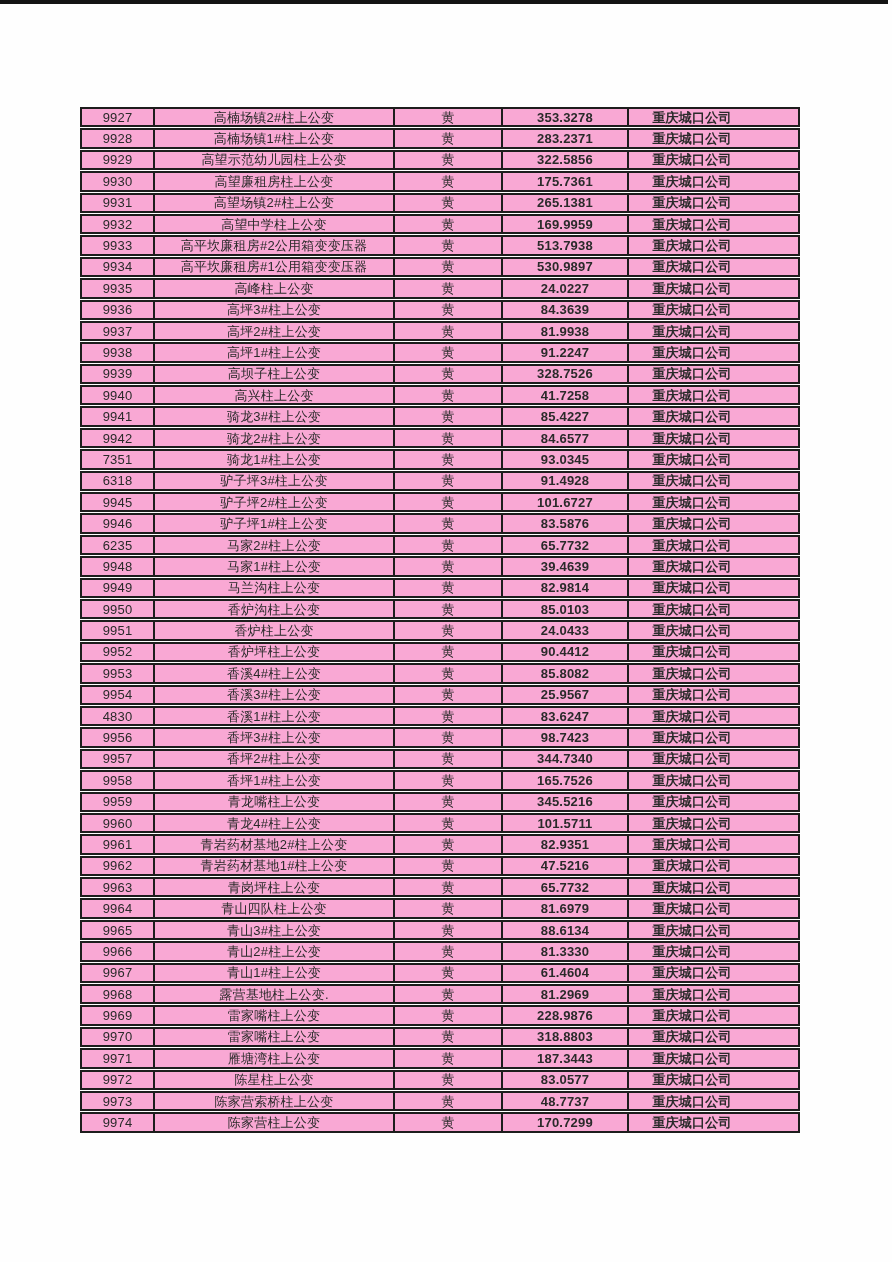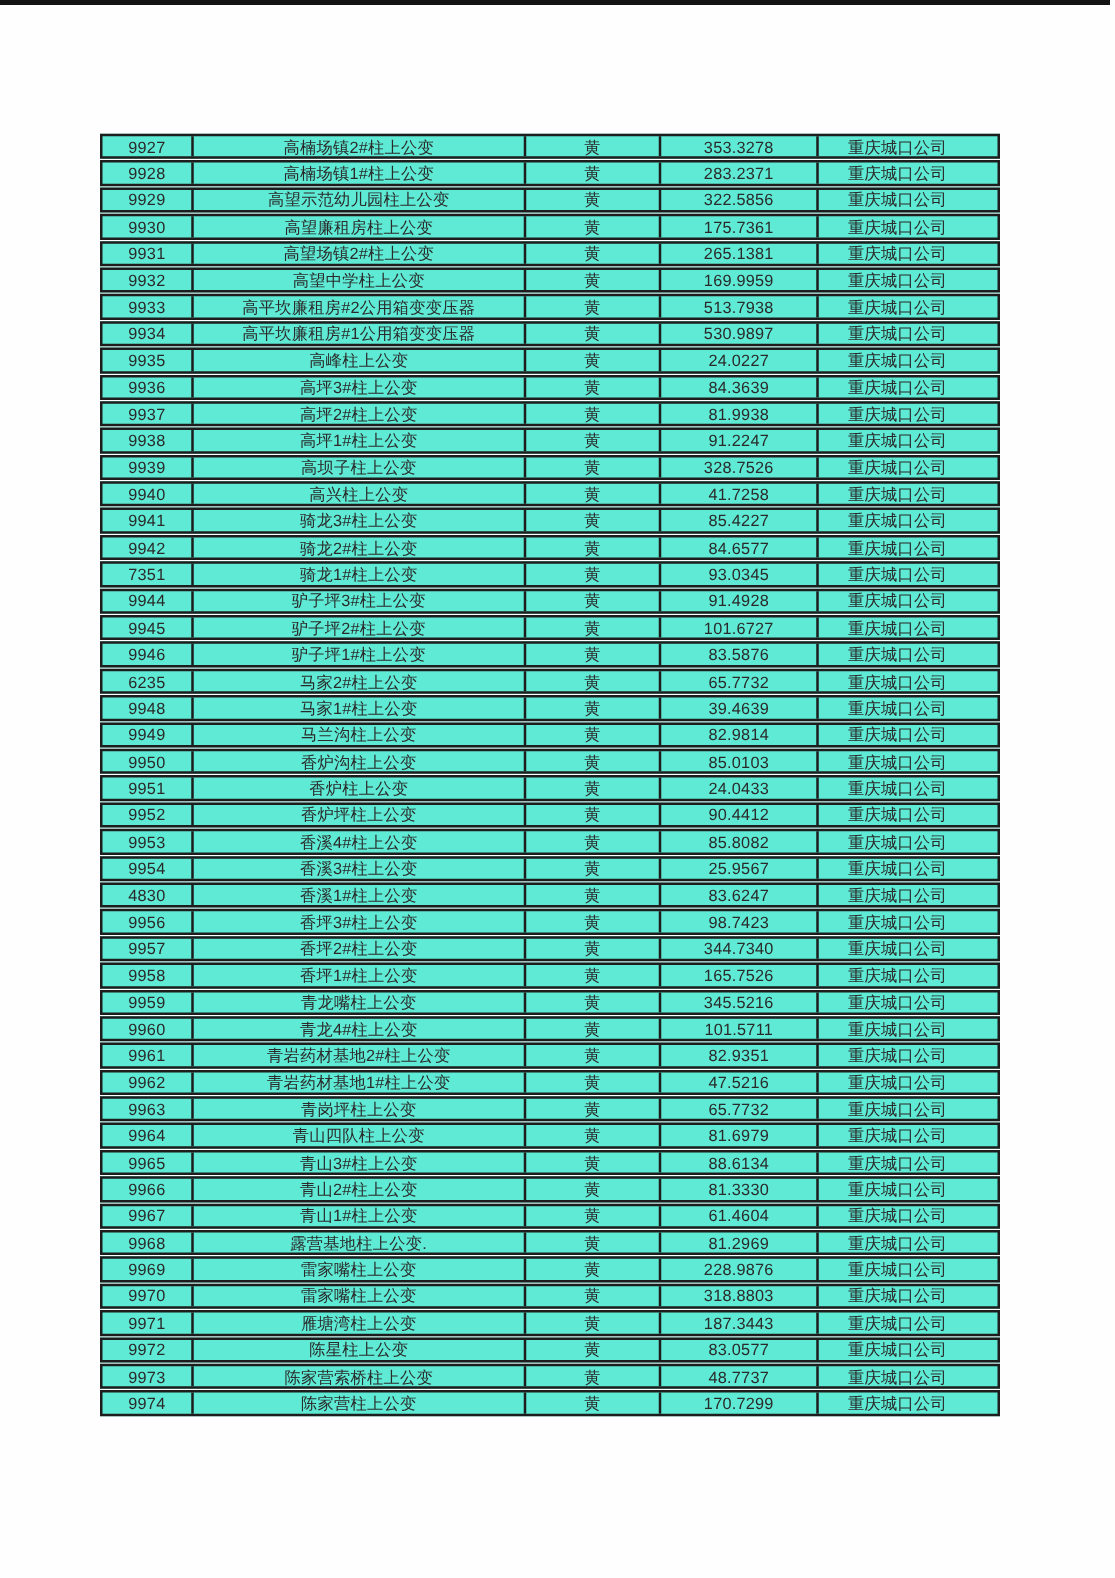--- a/index.html
+++ b/index.html
@@ -28,41 +28,41 @@
     top: 107px;
     width: 720px;
   }
   .row {
     display: flex;
     box-sizing: border-box;
     width: 720px;
     height: 20.4px;
     border: 2px solid #1d1d1d;
     margin-bottom: 1px;
-    background: #5eead4;
+    background: #f9a8d4;
   }
   .cell {
     box-sizing: border-box;
     height: 100%;
     display: flex;
     align-items: center;
     justify-content: center;
     border-right: 2px solid #1d1d1d;
     font-size: 13px;
     line-height: 1;
     color: #2a2a2a;
     white-space: nowrap;
     overflow: hidden;
     letter-spacing: 0.2px;
   }
   .c-id      { width: 73px;  }
-  .c-name    { width: 266px; }
+  .c-name    { width: 240px; }
   .c-color   { width: 108px; }
-  .c-value   { width: 126px; }
-  .c-company { width: 126px; border-right: none; }
+  .c-value   { width: 126px; font-weight: bold; }
+  .c-company { width: 126px; border-right: none; font-weight: bold; }
 </style>
 </head>
 <body>
 
 <div class="top-bar"></div>
 
 <div class="table-wrap">
 
     <div class="row">
       <div class="cell c-id">9927</div>
@@ -194,21 +194,21 @@
 
     <div class="row">
       <div class="cell c-id">7351</div>
       <div class="cell c-name">骑龙1#柱上公变</div>
       <div class="cell c-color">黄</div>
       <div class="cell c-value">93.0345</div>
       <div class="cell c-company">重庆城口公司</div>
     </div>
 
     <div class="row">
-      <div class="cell c-id">9944</div>
+      <div class="cell c-id">6318</div>
       <div class="cell c-name">驴子坪3#柱上公变</div>
       <div class="cell c-color">黄</div>
       <div class="cell c-value">91.4928</div>
       <div class="cell c-company">重庆城口公司</div>
     </div>
 
     <div class="row">
       <div class="cell c-id">9945</div>
       <div class="cell c-name">驴子坪2#柱上公变</div>
       <div class="cell c-color">黄</div>

